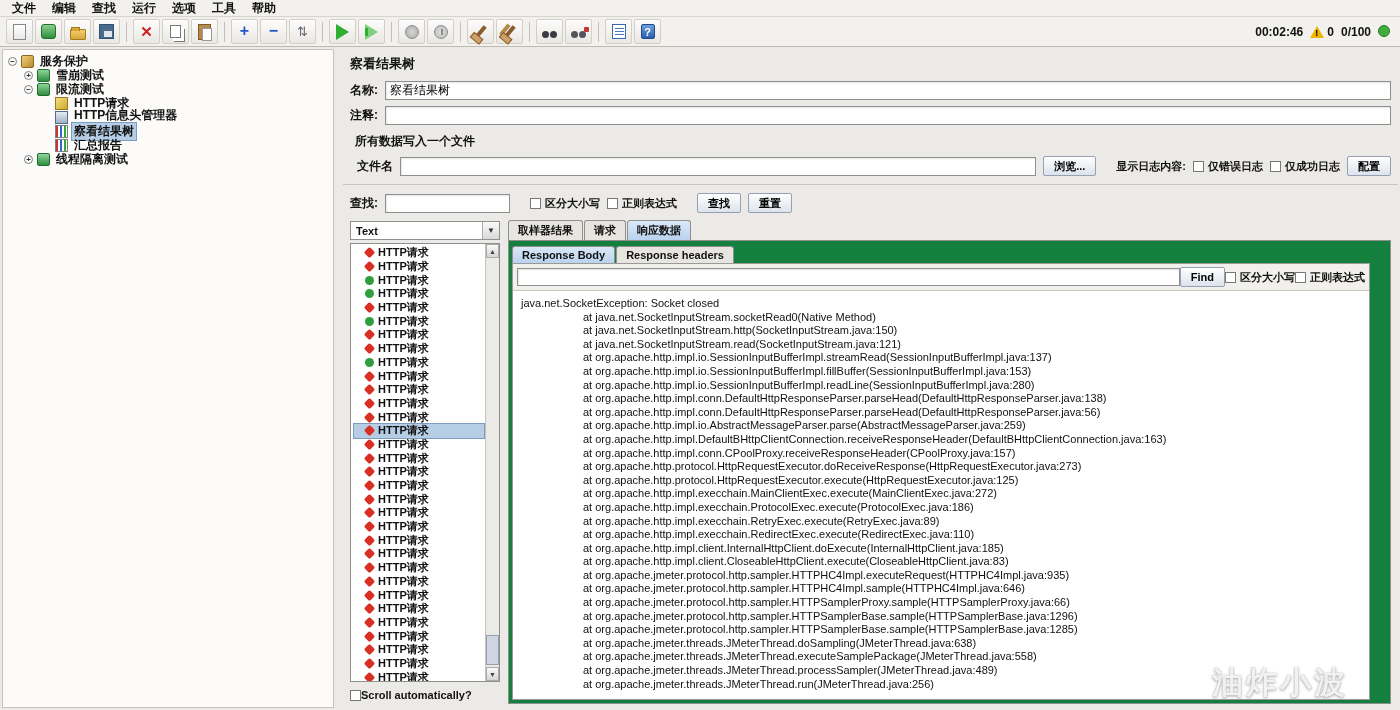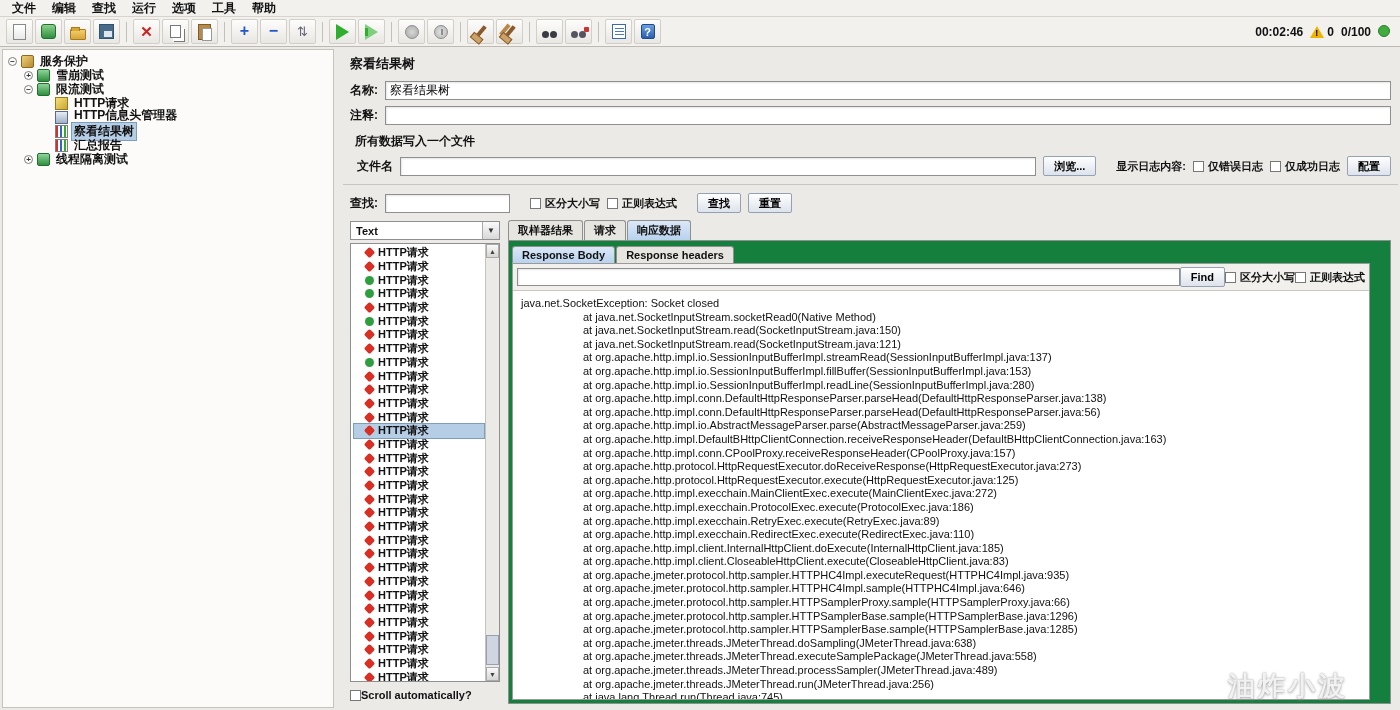--- a/index.html
+++ b/index.html
@@ -112,21 +112,21 @@
   .tab.active { background:linear-gradient(#dbe8f7,#b9d2ee); }
   #response-outer { flex:1; border:1px solid #8f8f8f; background:#15803d; display:flex; flex-direction:column; min-height:0; padding:3px 20px 3px 3px; }
   #subcontent { flex:1; border:1px solid #9a9a9a; background:#f1f0ed; display:flex; flex-direction:column; min-height:0; }
   #find-row { display:flex; align-items:center; padding:3px 4px; flex:none; }
   #find-input { flex:1; height:18px; }
   #response-body { flex:1; background:#fff; border-top:1px solid #c9c6bf; overflow:hidden; padding:6px 4px 0 8px; font-size:11px; line-height:13.6px; min-height:0; }
   .stack-line { white-space:pre; font-weight:normal; }
   .stack-line.indent { padding-left:62px; }
 
   
-  #watermark { position:absolute; right:52px; bottom:6px; font-size:27px; font-weight:bold; letter-spacing:3px; color:rgba(248,248,248,.92); text-shadow:0 1px 3px rgba(140,140,140,.75), 0 0 1px rgba(120,120,120,.6); z-index:9; pointer-events:none; }
+  #watermark { position:absolute; right:52px; bottom:6px; font-size:31px; font-weight:bold; letter-spacing:3px; color:rgba(248,248,248,.92); text-shadow:0 1px 3px rgba(140,140,140,.75), 0 0 1px rgba(120,120,120,.6); z-index:9; pointer-events:none; }
 </style>
 </head>
 <body>
 
 <div id="menubar">
     <span class="menu-item">文件</span>
     <span class="menu-item">编辑</span>
     <span class="menu-item">查找</span>
     <span class="menu-item">运行</span>
     <span class="menu-item">选项</span>
@@ -479,21 +479,21 @@
               <span class="cb-label">区分大小写</span>
             </span>
             <span class="cb-group">
               <span class="cb"></span>
               <span class="cb-label">正则表达式</span>
             </span>
           </div>
           <div id="response-body">
               <div class="stack-line">java.net.SocketException: Socket closed</div>
               <div class="stack-line indent">at java.net.SocketInputStream.socketRead0(Native Method)</div>
-              <div class="stack-line indent">at java.net.SocketInputStream.read(SocketInputStream.java:150)</div>
+              <div class="stack-line indent">at java.net.SocketInputStream.http(SocketInputStream.java:150)</div>
               <div class="stack-line indent">at java.net.SocketInputStream.read(SocketInputStream.java:121)</div>
               <div class="stack-line indent">at org.apache.http.impl.io.SessionInputBufferImpl.streamRead(SessionInputBufferImpl.java:137)</div>
               <div class="stack-line indent">at org.apache.http.impl.io.SessionInputBufferImpl.fillBuffer(SessionInputBufferImpl.java:153)</div>
               <div class="stack-line indent">at org.apache.http.impl.io.SessionInputBufferImpl.readLine(SessionInputBufferImpl.java:280)</div>
               <div class="stack-line indent">at org.apache.http.impl.conn.DefaultHttpResponseParser.parseHead(DefaultHttpResponseParser.java:138)</div>
               <div class="stack-line indent">at org.apache.http.impl.conn.DefaultHttpResponseParser.parseHead(DefaultHttpResponseParser.java:56)</div>
               <div class="stack-line indent">at org.apache.http.impl.io.AbstractMessageParser.parse(AbstractMessageParser.java:259)</div>
               <div class="stack-line indent">at org.apache.http.impl.DefaultBHttpClientConnection.receiveResponseHeader(DefaultBHttpClientConnection.java:163)</div>
               <div class="stack-line indent">at org.apache.http.impl.conn.CPoolProxy.receiveResponseHeader(CPoolProxy.java:157)</div>
               <div class="stack-line indent">at org.apache.http.protocol.HttpRequestExecutor.doReceiveResponse(HttpRequestExecutor.java:273)</div>
@@ -506,21 +506,20 @@
               <div class="stack-line indent">at org.apache.http.impl.client.CloseableHttpClient.execute(CloseableHttpClient.java:83)</div>
               <div class="stack-line indent">at org.apache.jmeter.protocol.http.sampler.HTTPHC4Impl.executeRequest(HTTPHC4Impl.java:935)</div>
               <div class="stack-line indent">at org.apache.jmeter.protocol.http.sampler.HTTPHC4Impl.sample(HTTPHC4Impl.java:646)</div>
               <div class="stack-line indent">at org.apache.jmeter.protocol.http.sampler.HTTPSamplerProxy.sample(HTTPSamplerProxy.java:66)</div>
               <div class="stack-line indent">at org.apache.jmeter.protocol.http.sampler.HTTPSamplerBase.sample(HTTPSamplerBase.java:1296)</div>
               <div class="stack-line indent">at org.apache.jmeter.protocol.http.sampler.HTTPSamplerBase.sample(HTTPSamplerBase.java:1285)</div>
               <div class="stack-line indent">at org.apache.jmeter.threads.JMeterThread.doSampling(JMeterThread.java:638)</div>
               <div class="stack-line indent">at org.apache.jmeter.threads.JMeterThread.executeSamplePackage(JMeterThread.java:558)</div>
               <div class="stack-line indent">at org.apache.jmeter.threads.JMeterThread.processSampler(JMeterThread.java:489)</div>
               <div class="stack-line indent">at org.apache.jmeter.threads.JMeterThread.run(JMeterThread.java:256)</div>
-              <div class="stack-line indent">at java.lang.Thread.run(Thread.java:745)</div>
             </div>
         </div>
       </div>
     </div>
   </div>
 </div>
 
 <div id="watermark">油炸小波</div>
 
 </body></html>

